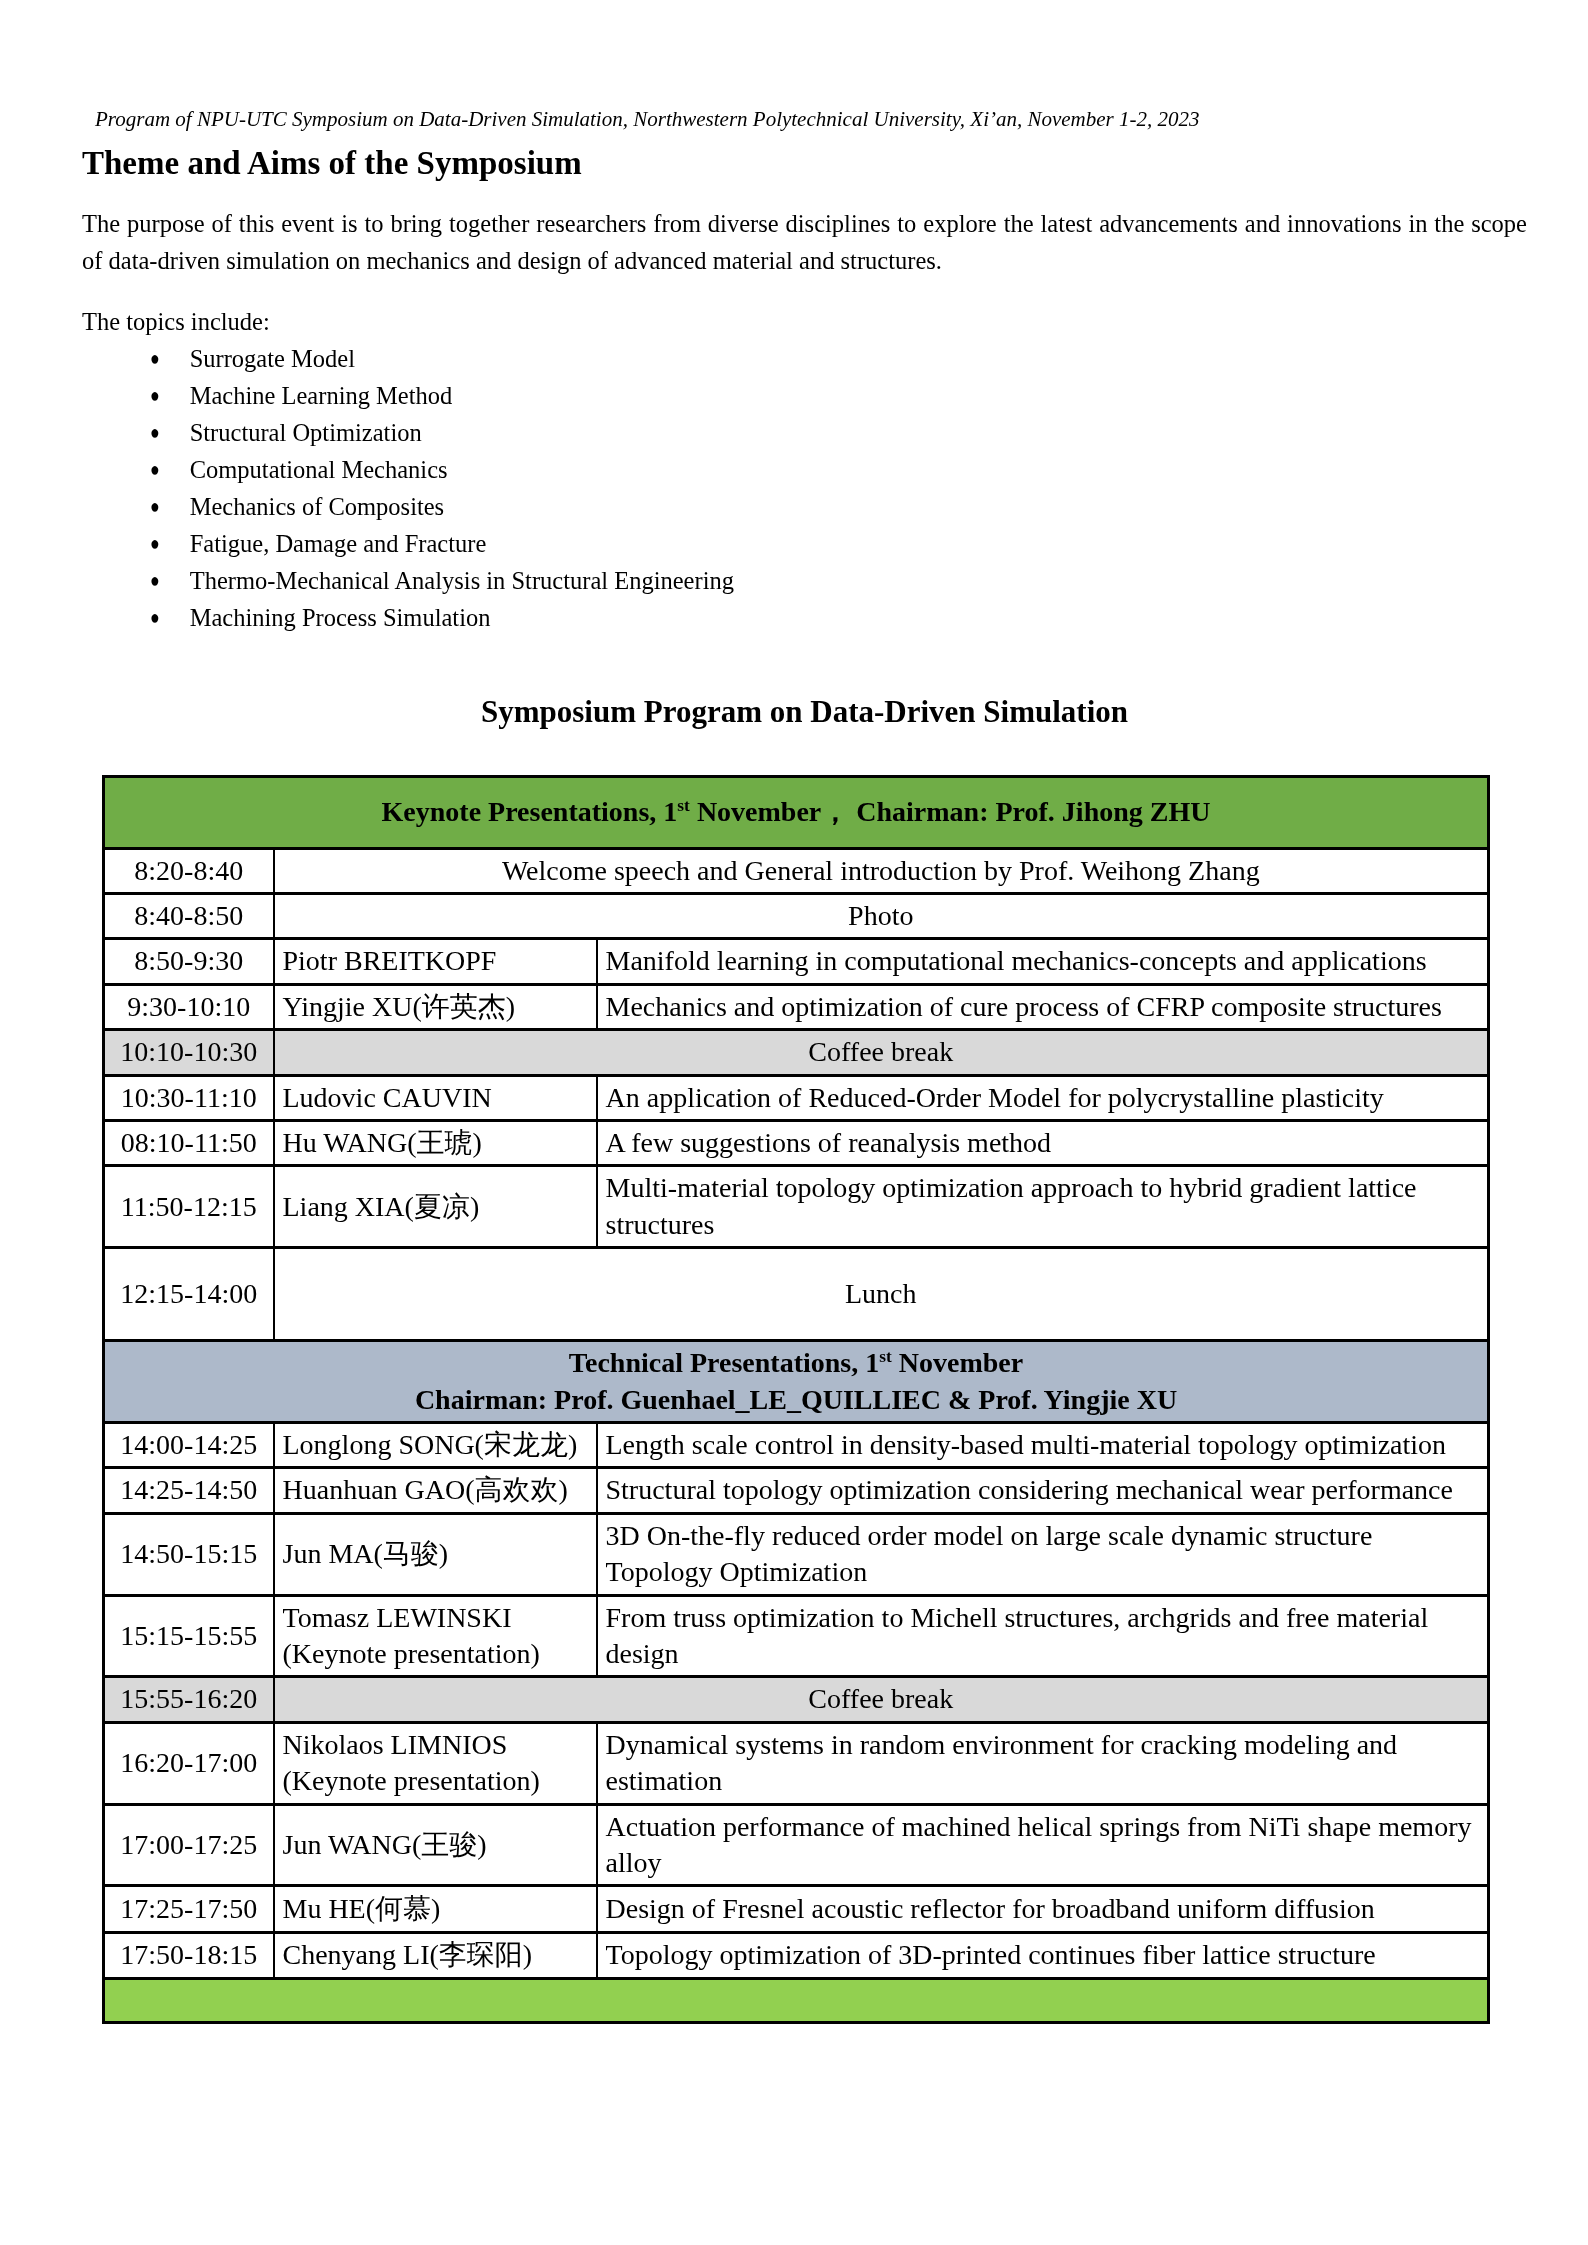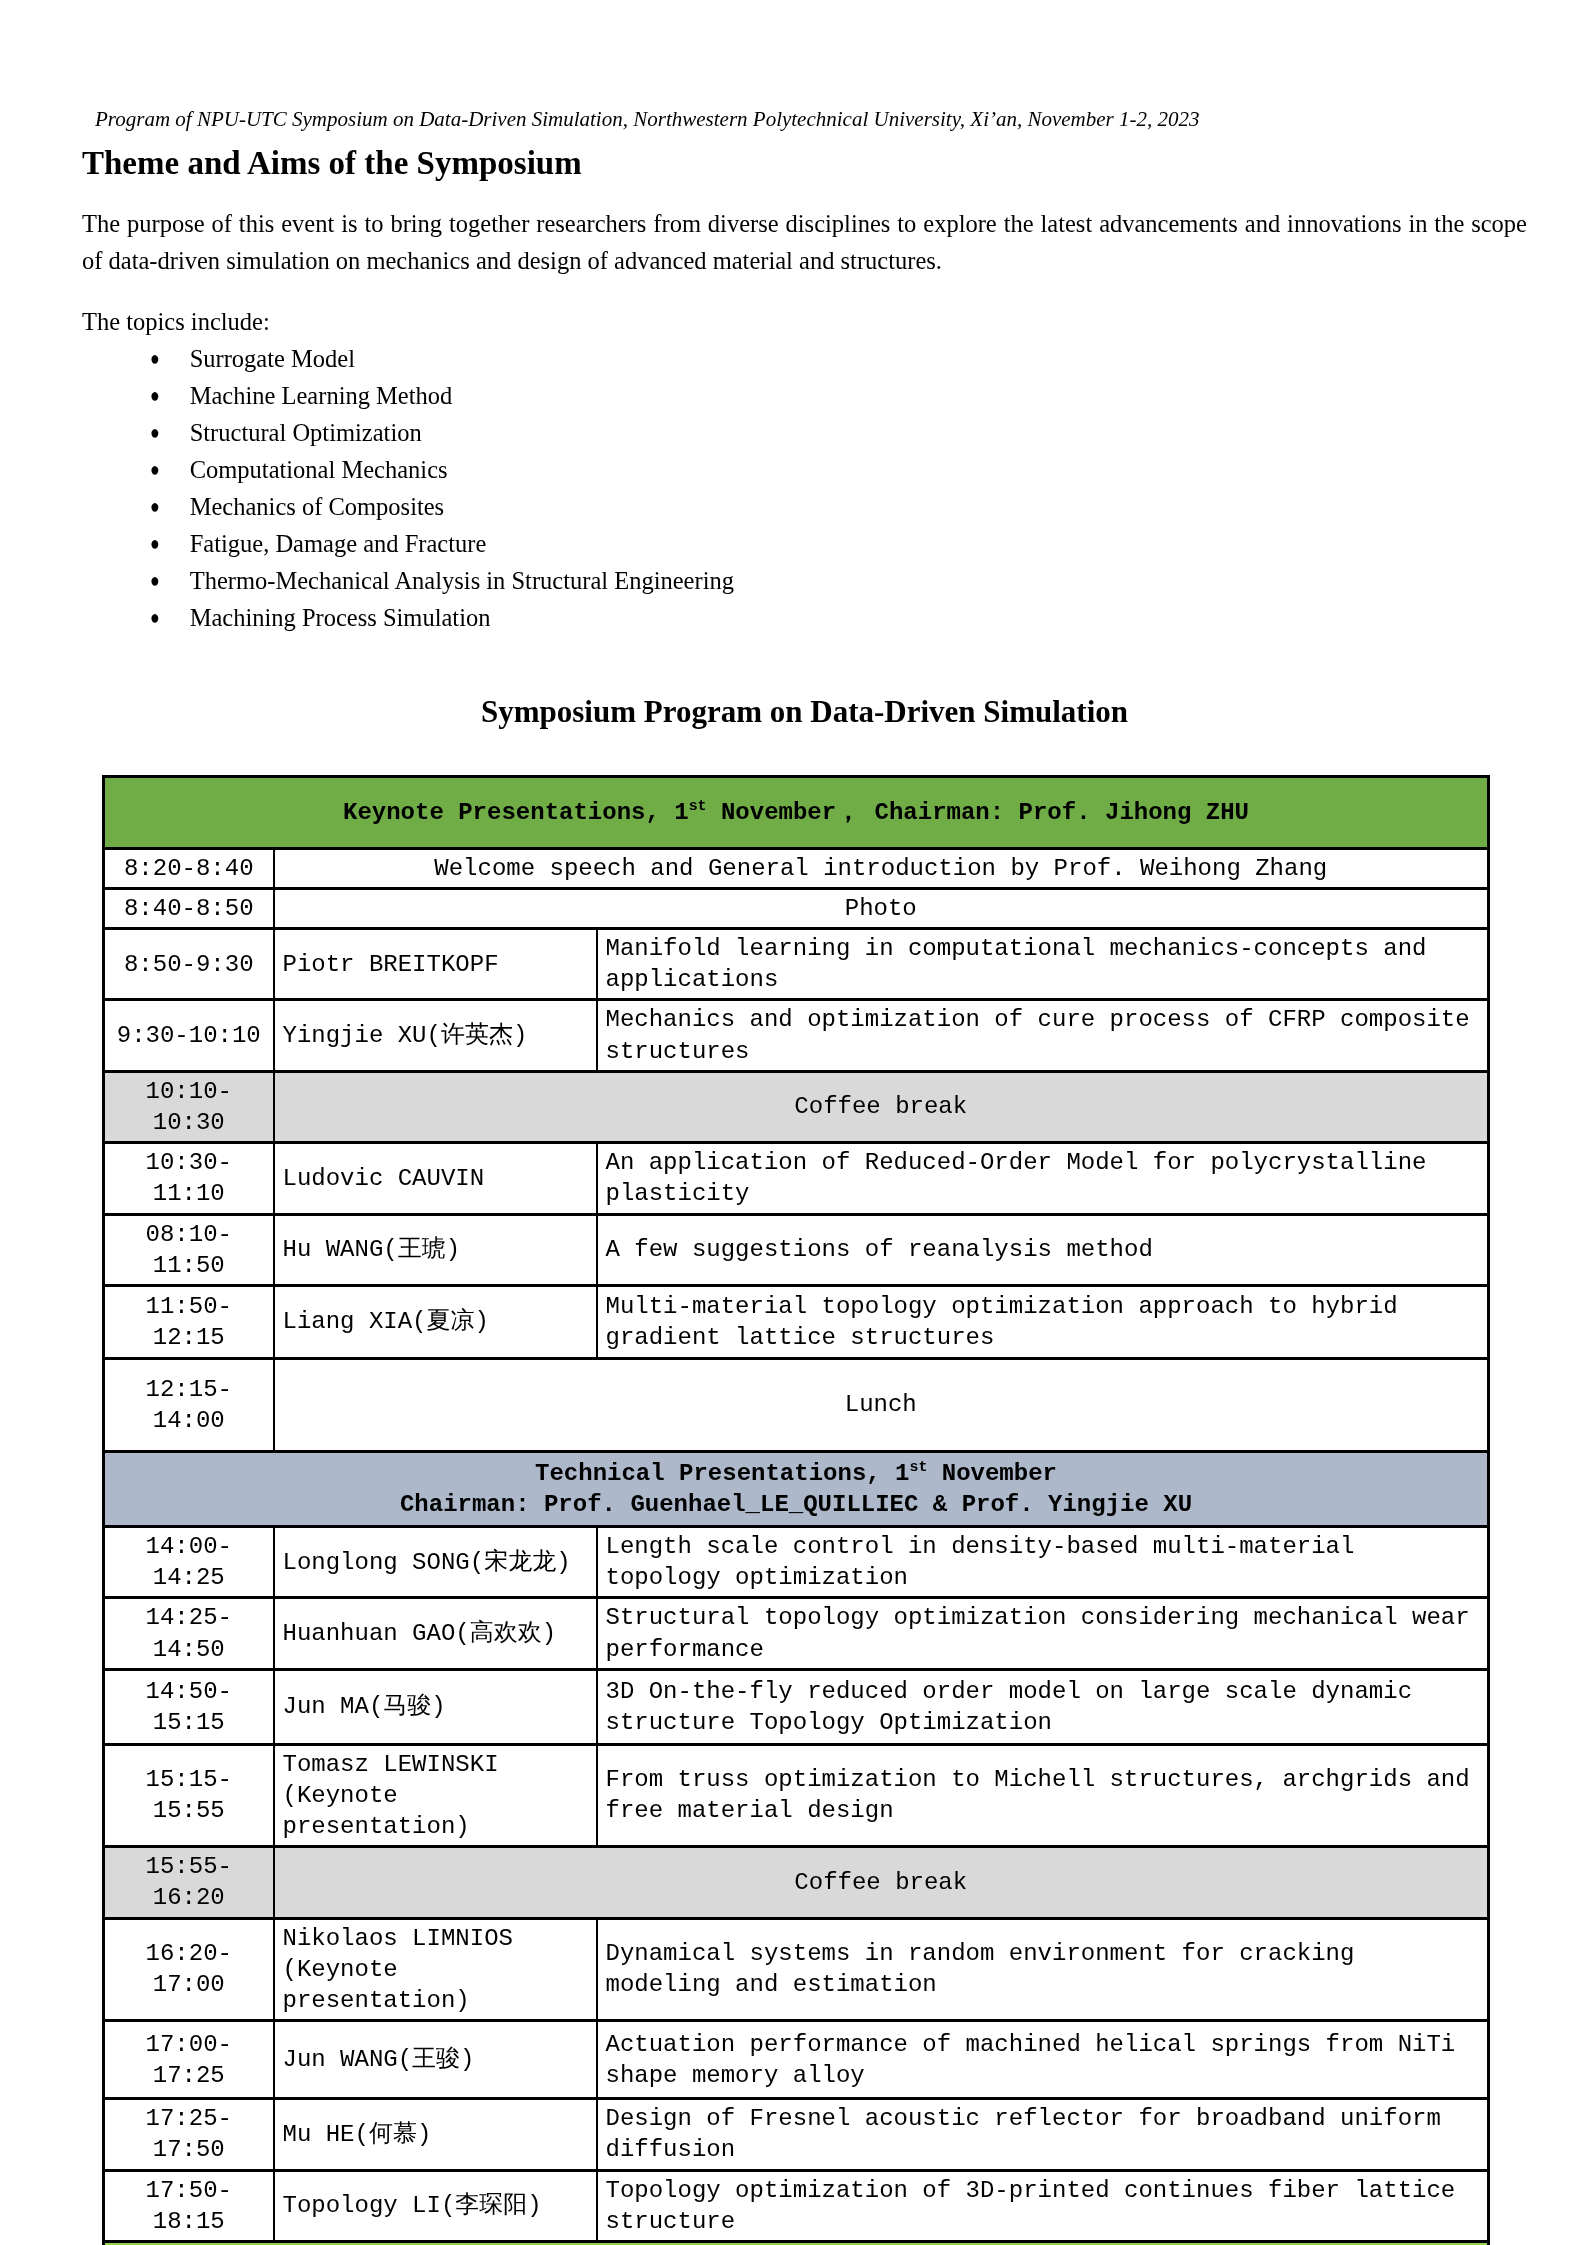--- a/index.html
+++ b/index.html
@@ -25,22 +25,22 @@
   .bullet{font-size:16px;margin-right:30px;transform:scaleY(1.25);}
   .program-title{text-align:center;font-size:31px;font-weight:bold;margin:56px 0 0 0;line-height:1.3;}
 
   table.program{
     border-collapse:collapse;table-layout:fixed;
     width:1385px;margin:42px 0 0 20px;
     border:3px solid #000;
   }
   table.program td{
     border:2px solid #000;border-top-width:3px;border-bottom-width:3px;
-    font-size:24px;line-height:1.3;vertical-align:middle;
-    padding:3px 8px;overflow:hidden;font-family:Liberation Mono, monospace;
+    font-size:28px;line-height:1.3;vertical-align:middle;
+    padding:3px 8px;overflow:hidden;
   }
   td.time-cell{text-align:center;padding:3px 2px;}
   td.speaker-cell{padding-left:13px;}
   td.title-cell{padding-left:14px;padding-right:10px;}
   td.center-cell{text-align:center;}
   tr.gray td{background:var(--gray);}
   td.section-cell{font-weight:bold;text-align:center;background:var(--green);}
   td.section-cell.blue{background:var(--bluegray);}
   td.spacer-cell{background:var(--lightgreen);padding:0;}
   sup{font-size:0.62em;vertical-align:super;line-height:0;}
@@ -209,21 +209,21 @@
         <tr style="height: 47px;">
           <td class="time-cell">17:25-17:50</td>
           <td class="speaker-cell">
             <div>Mu HE(何慕)</div>
           </td>
           <td class="title-cell">Design of Fresnel acoustic reflector for broadband uniform diffusion</td>
         </tr>
         <tr style="height: 42px;">
           <td class="time-cell">17:50-18:15</td>
           <td class="speaker-cell">
-            <div>Topology LI(李琛阳)</div>
+            <div>Chenyang LI(李琛阳)</div>
           </td>
           <td class="title-cell">Topology optimization of 3D-printed continues fiber lattice structure</td>
         </tr>
         <tr style="height: 44px;">
           <td class="spacer-cell" colspan="3"></td>
         </tr>
       </tbody>
   </table>
 </div>
 

